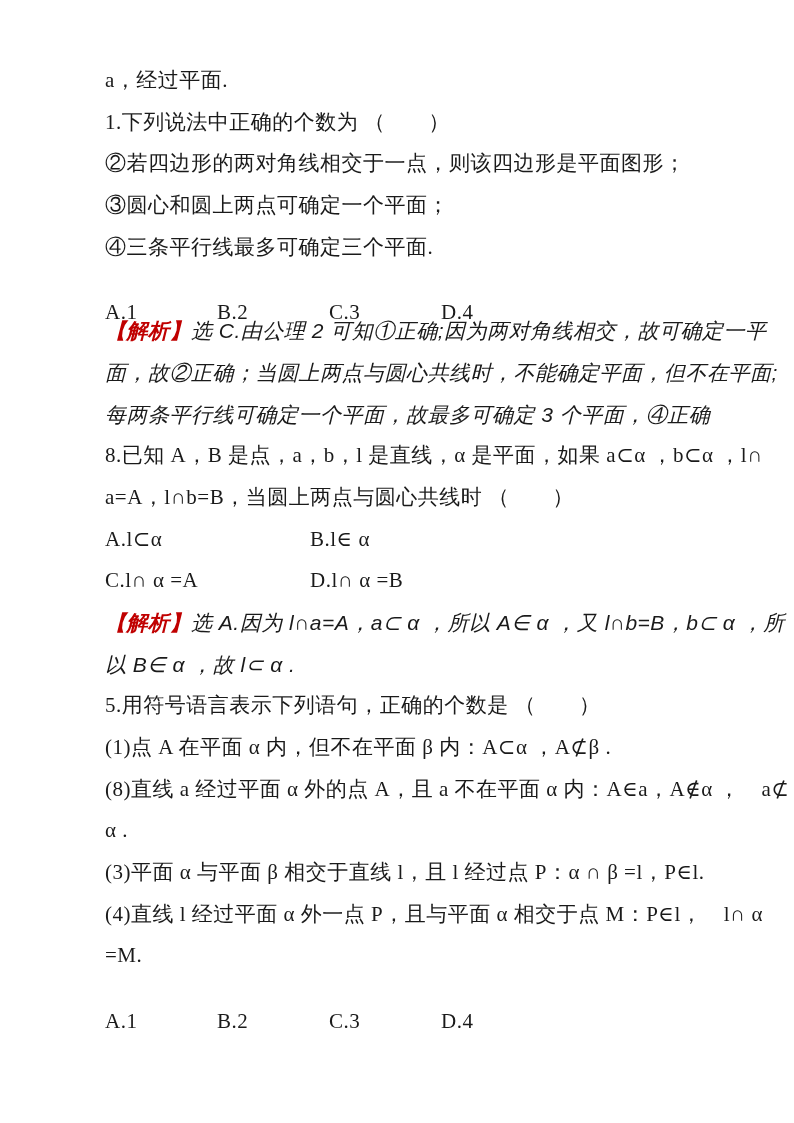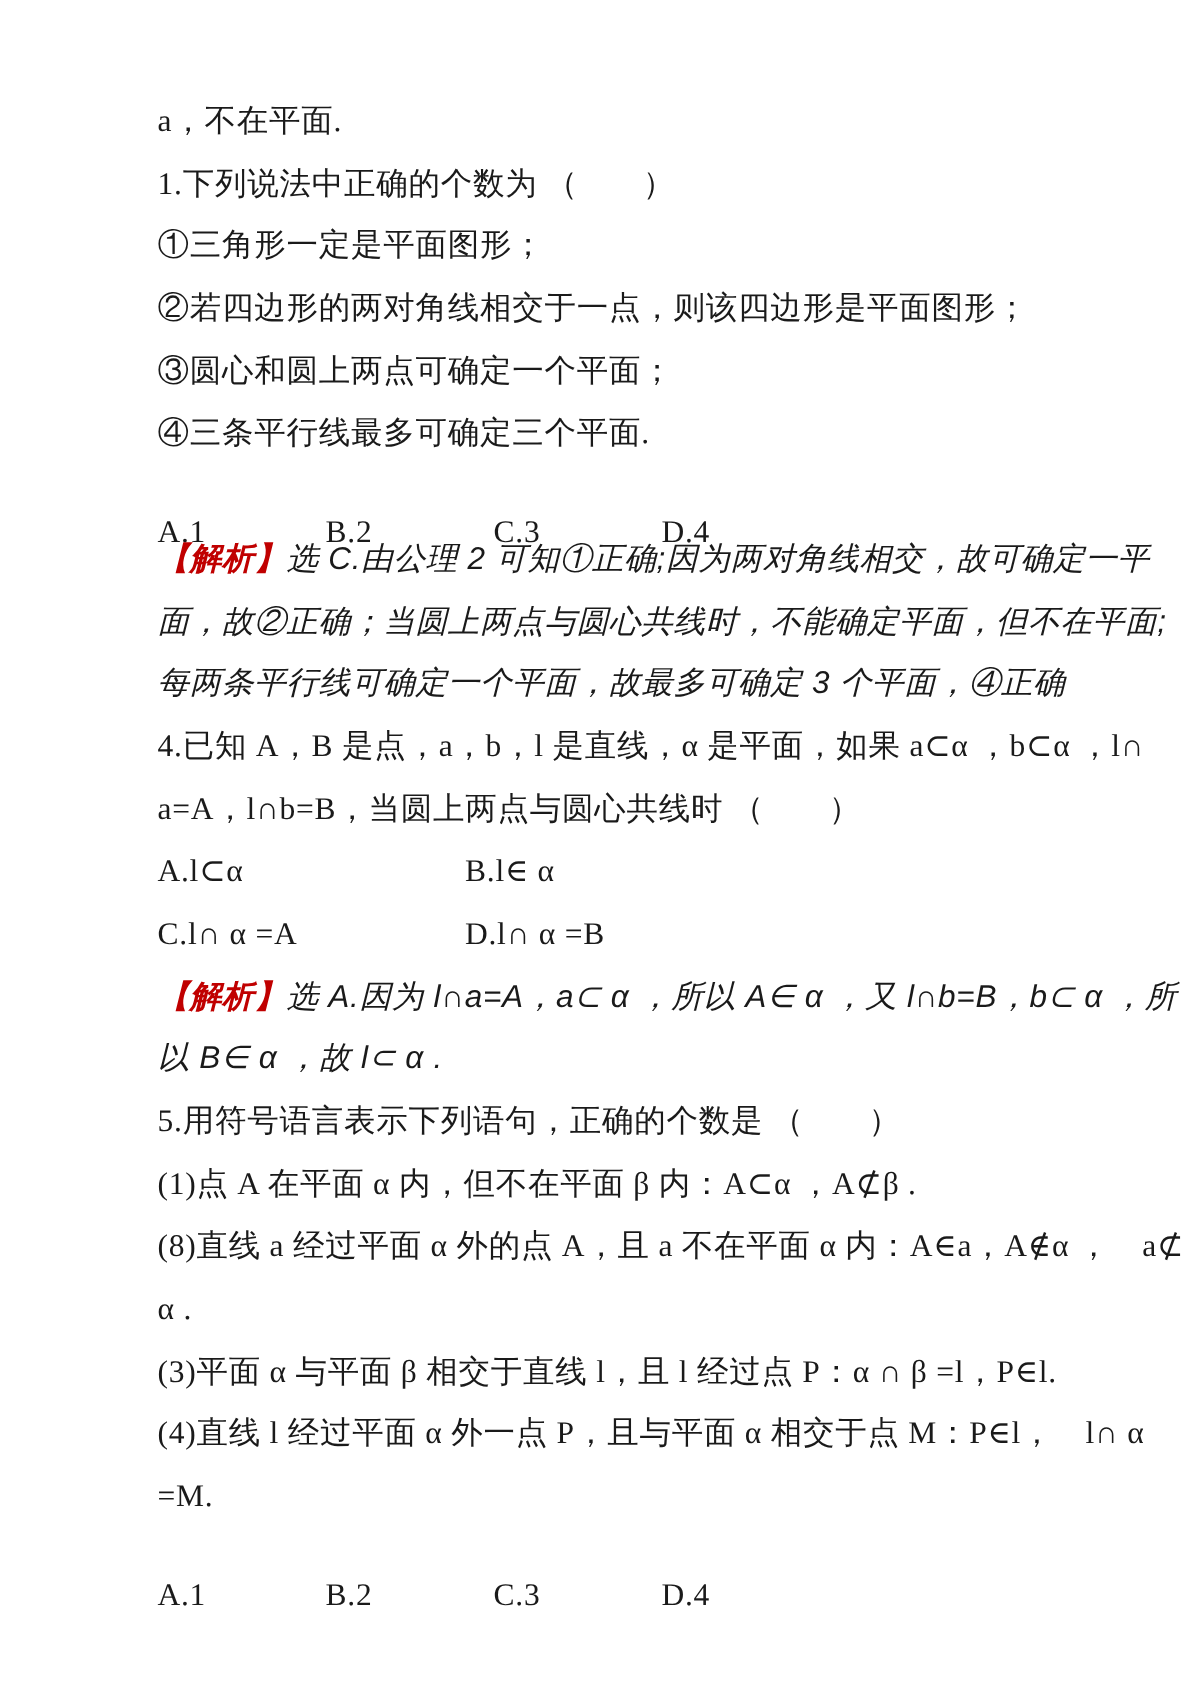--- a/index.html
+++ b/index.html
@@ -42,39 +42,38 @@
   .opt-wide {
     display: inline-block;
     width: 205px;
   }
 </style>
 </head>
 <body>
 
 <div class="page">
 
-  <p class="line">a，不在平面.</p>
+  <p class="line">a，经过平面.</p>
 
   <p class="line">1.下列说法中正确的个数为 （　　）</p>
-  <p class="line">①三角形一定是平面图形；</p>
   <p class="line">②若四边形的两对角线相交于一点，则该四边形是平面图形；</p>
   <p class="line">③圆心和圆上两点可确定一个平面；</p>
   <p class="line">④三条平行线最多可确定三个平面.</p>
 
   <p class="line">
     <span class="opt-cell">A.1</span><span class="opt-cell">B.2</span><span class="opt-cell">C.3</span><span class="opt-cell">D.4</span>
   </p>
 
   <p class="line analysis">
     <span class="analysis-label">【解析】</span><span>选 C.由公理 2 可知①正确;因为两对角线相交，故可确定一平</span>
   </p>
   <p class="line analysis">面，故②正确；当圆上两点与圆心共线时，不能确定平面，但不在平面;</p>
   <p class="line analysis">每两条平行线可确定一个平面，故最多可确定 3 个平面，④正确</p>
 
-  <p class="line">4.已知 A，B 是点，a，b，l 是直线，α 是平面，如果 a⊂α ，b⊂α ，l∩</p>
+  <p class="line">8.已知 A，B 是点，a，b，l 是直线，α 是平面，如果 a⊂α ，b⊂α ，l∩</p>
   <p class="line">a=A，l∩b=B，当圆上两点与圆心共线时 （　　）</p>
 
   <p class="line">
     <span class="opt-wide">A.l⊂α</span><span>B.l∈ α</span>
   </p>
   <p class="line">
     <span class="opt-wide">C.l∩ α =A</span><span>D.l∩ α =B</span>
   </p>
 
   <p class="line analysis">

